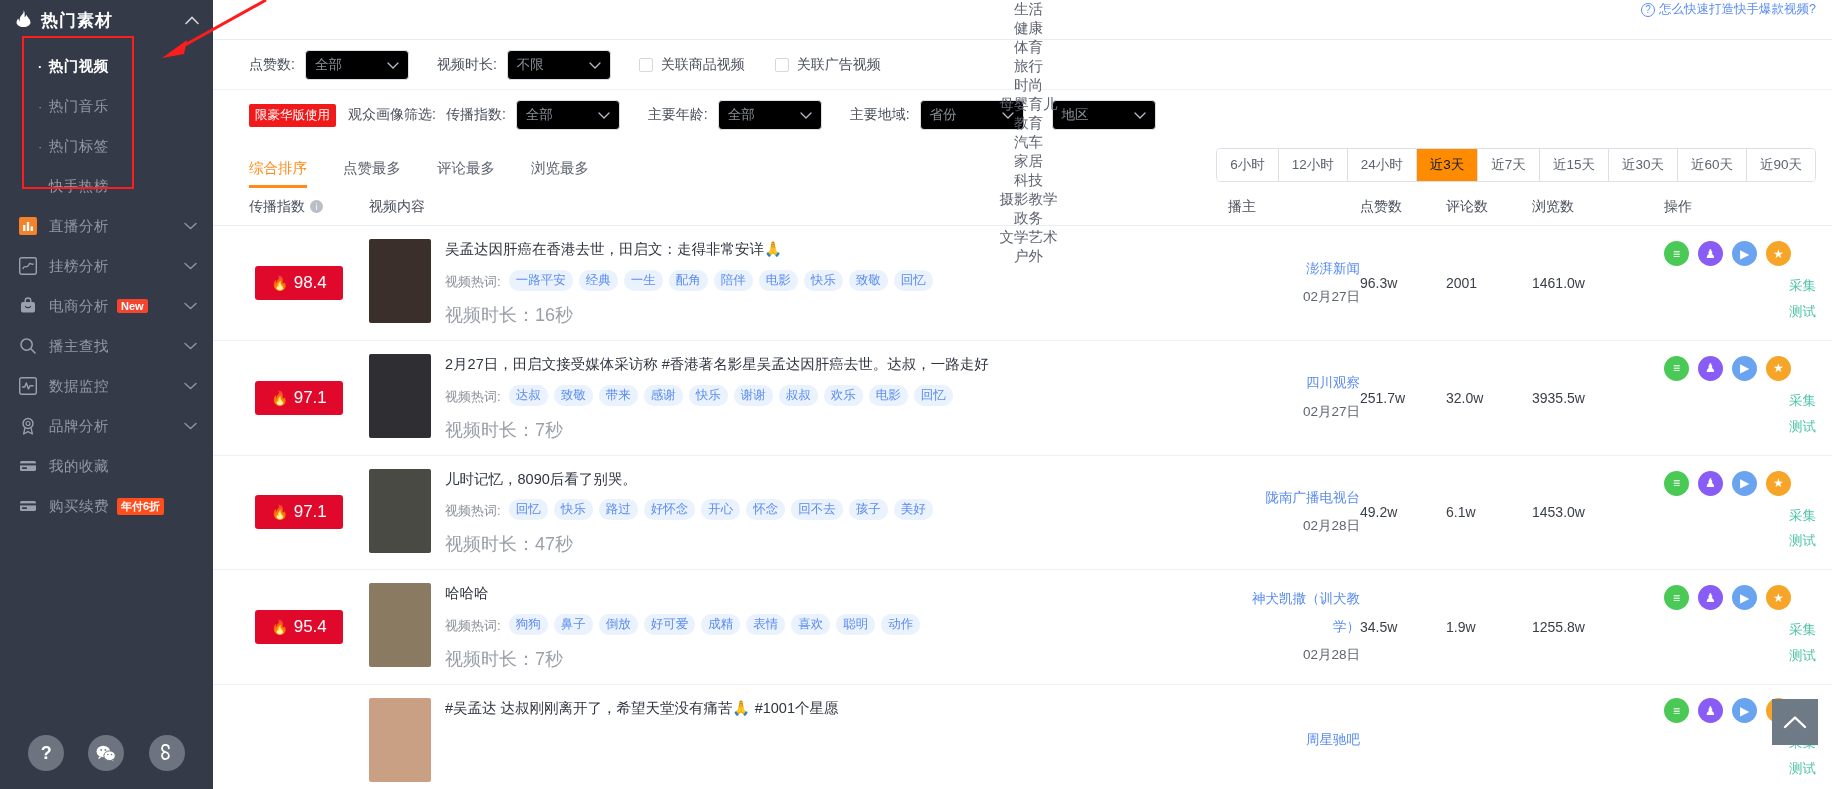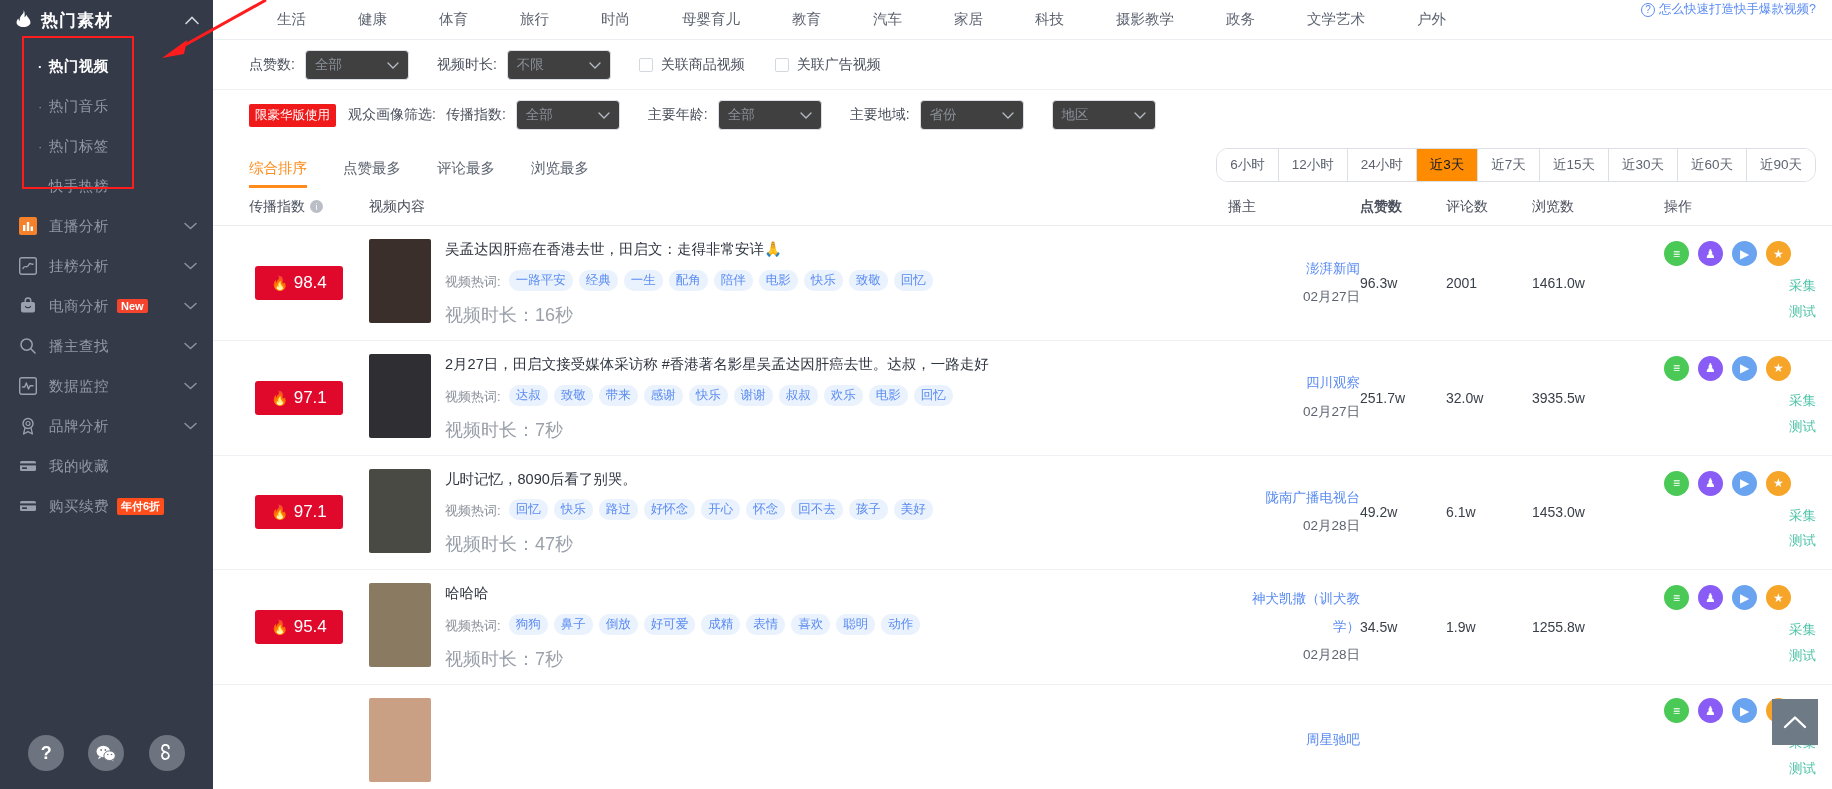--- a/index.html
+++ b/index.html
@@ -66,21 +66,21 @@
     position: absolute; left: 22px; top: 36px; width: 112px; height: 153px;
     border: 2px solid #ff1c1c; pointer-events: none;
   }
   .anno-arrow { position: absolute; left: 130px; top: -8px; width: 120px; height: 80px; pointer-events: none; }
 
   
   .main { flex: 1; height: 789px; background: #fff; display: flex; flex-direction: column; overflow: hidden; }
 
   .cat-bar {
     height: 40px; display: flex; align-items: center; padding-left: 64px;
-    border-bottom: 1px solid #ebedf0; background: #fff; position: relative;
+    border-bottom: 1px solid #ebedf0; background: #fff; position: relative; flex-direction: column;
   }
   .cat { font-size: 14.5px; color: #5d6470; margin-right: 52px; white-space: nowrap; }
   .cat:last-of-type { margin-right: 0; }
   .help-link {
     position: absolute; right: 16px; top: 1px; display: flex; align-items: center;
     color: #5a8bf2; font-size: 12.5px; white-space: nowrap;
   }
   .help-link .qm {
     width: 14px; height: 14px; border: 1px solid #5a8bf2; border-radius: 50%;
     display: inline-flex; align-items: center; justify-content: center;
@@ -88,21 +88,21 @@
   }
 
   .filter-row {
     display: flex; align-items: center; padding: 0 0 0 36px;
     height: 50px; background: #fff;
   }
   .filter-row.r1 { border-bottom: 1px solid #f0f1f4; }
   .flabel { font-size: 14px; color: #4a505c; margin-right: 10px; white-space: nowrap; }
   .select {
     height: 30px; min-width: 104px; border: 1px solid #dcdfe6; border-radius: 4px;
-    display: flex; align-items: center; padding: 0 9px; background: #404040;
+    display: flex; align-items: center; padding: 0 9px; background: #000000;
     color: #8a9099; font-size: 13.5px; margin-right: 28px;
   }
   .select .val { flex: 1; }
   .select .caret { color: #b6bcc6; font-size: 11px; margin-left: 6px; }
   .chk { display: flex; align-items: center; margin-right: 30px; }
   .chk .box { width: 14px; height: 14px; border: 1px solid #d3d7de; border-radius: 2px; margin-right: 8px; background: #fff; }
   .chk .txt { font-size: 14px; color: #4a505c; }
   .vip-tag {
     background: #f01a1a; color: #fff; font-size: 12.5px; padding: 3px 6px;
     border-radius: 2px; margin-right: 12px; white-space: nowrap;
@@ -110,41 +110,41 @@
 
   .tab-row { display: flex; align-items: flex-end; padding: 0 16px 0 36px; height: 48px; position: relative; }
   .tab {
     font-size: 14.5px; color: #5d6470; margin-right: 36px; padding-bottom: 10px;
     position: relative; white-space: nowrap;
   }
   .tab.active { color: #ff8c1a; }
   .tab.active::after {
     content: ""; position: absolute; left: 0; right: 0; bottom: 0; height: 3px; background: #ff8c1a;
   }
-  .range-group { margin-left: auto; display: flex; border: 1px solid #dcdfe6; border-radius: 12px; overflow: hidden; margin-bottom: 6px; }
+  .range-group { margin-left: auto; display: flex; border: 1px solid #dcdfe6; border-radius: 4px; overflow: hidden; margin-bottom: 6px; }
   .range {
     padding: 0 13px; height: 32px; line-height: 32px; font-size: 13.5px; color: #5d6470;
     border-right: 1px solid #dcdfe6; background: #fff; white-space: nowrap;
   }
   .range:last-child { border-right: none; }
   .range.active { background: #ff8c00; color: #0f172a; }
 
   .thead {
     display: flex; align-items: center; height: 38px; padding: 0 16px 0 36px;
     border-bottom: 1px solid #ebedf0; color: #4a505c; font-size: 14px;
   }
   .c-index { width: 100px; display: flex; align-items: center; }
   .c-index .i {
     width: 13px; height: 13px; border-radius: 50%; background: #b9bec7; color: #fff;
     font-size: 9px; display: inline-flex; align-items: center; justify-content: center;
     margin-left: 5px; font-style: normal;
   }
   .c-content { flex: 1; padding-left: 20px; }
   .c-author { width: 132px; }
-  .c-like { width: 86px; font-weight: bold; }
+  .c-like { width: 86px; }
   .c-comment { width: 86px; }
   .c-view { width: 108px; }
   .c-ops { width: 176px; padding-left: 24px; }
 
   .tbody { flex: 1; overflow: hidden; }
   .row {
     display: flex; align-items: center; min-height: 110px; padding: 0 16px 0 36px;
     border-bottom: 1px solid #eef0f3;
   }
   .score {
@@ -680,20 +680,24 @@
       <div class="op-link">采集</div>
       <div class="op-link">测试</div>
     </div>
         </div>
         <div class="row">
     <div class="score">
       
     </div>
     <div class="content-cell">
       <div class="thumb" style="background:#c9a083"></div>
+      <div style="flex:1;min-width:0">
+        <div class="vtitle">#吴孟达 达叔刚刚离开了，希望天堂没有痛苦🙏 #1001个星愿</div>
+
+      </div>
     </div>
     <div class="author-cell">
       <div class="name">周星驰吧</div>
       <div class="date"></div>
     </div>
     <div class="num n-like"></div>
     <div class="num n-comment"></div>
     <div class="num n-view"></div>
     <div class="ops">
       <div class="op-icons">

